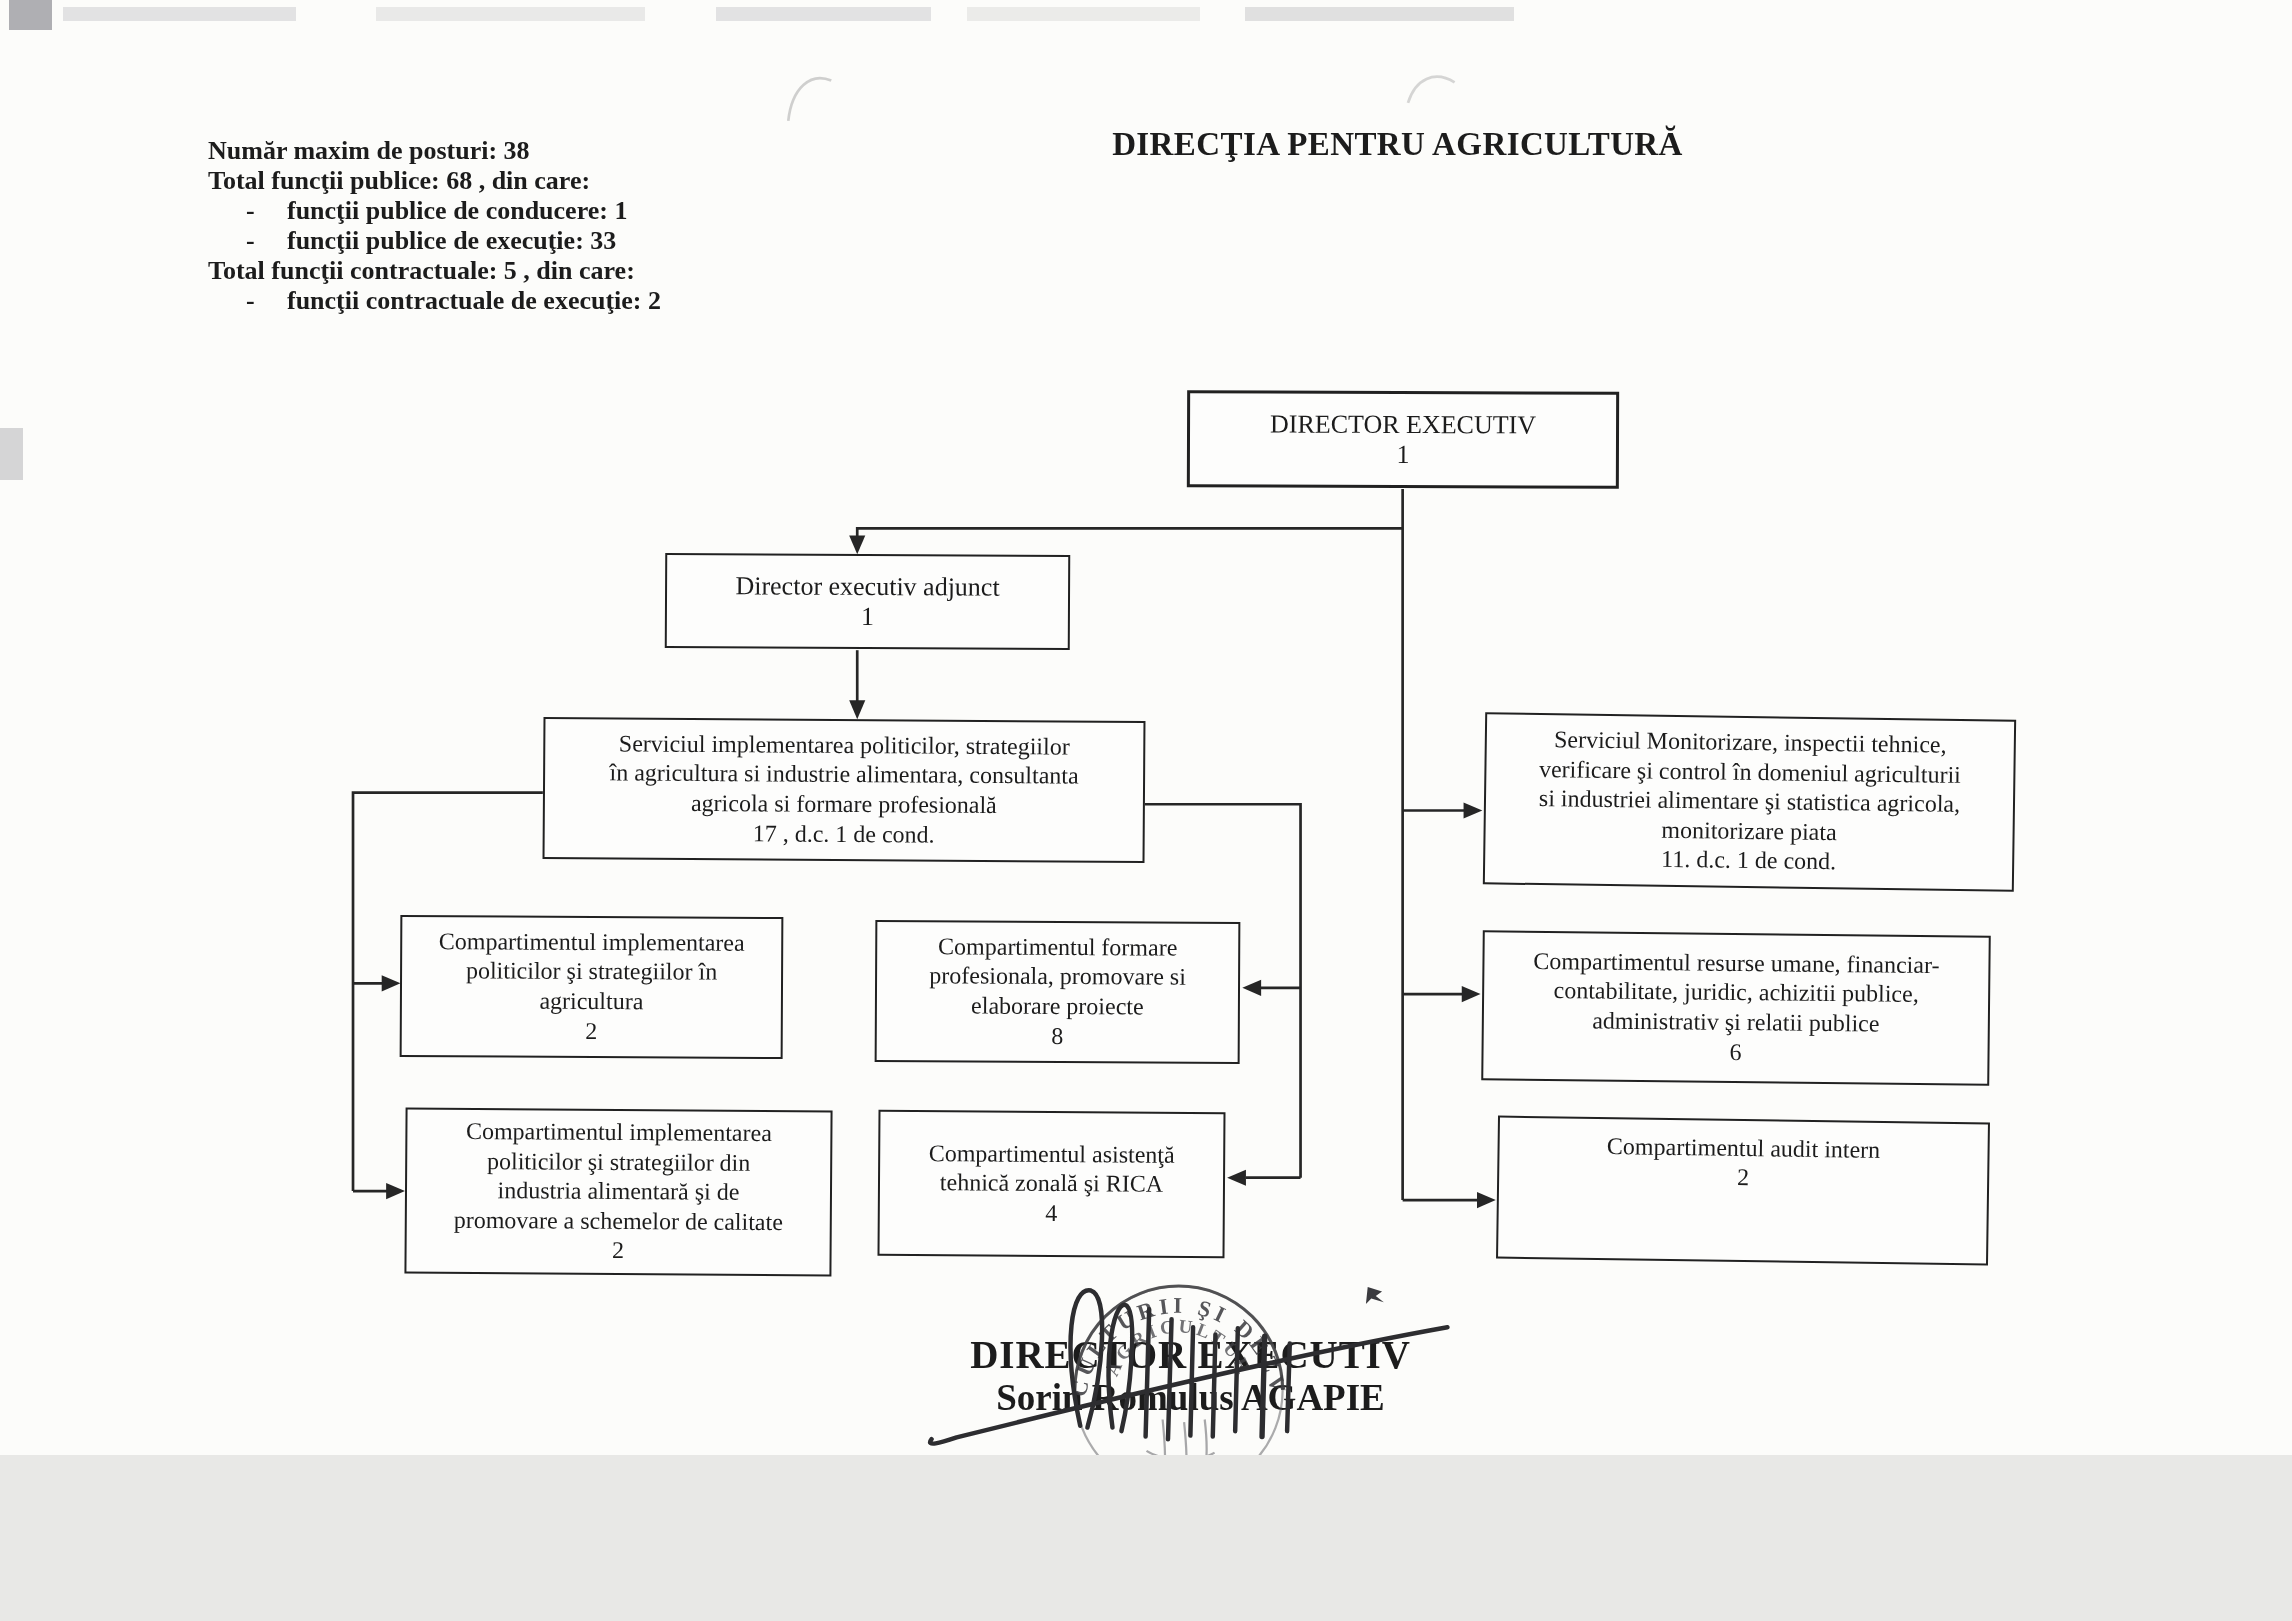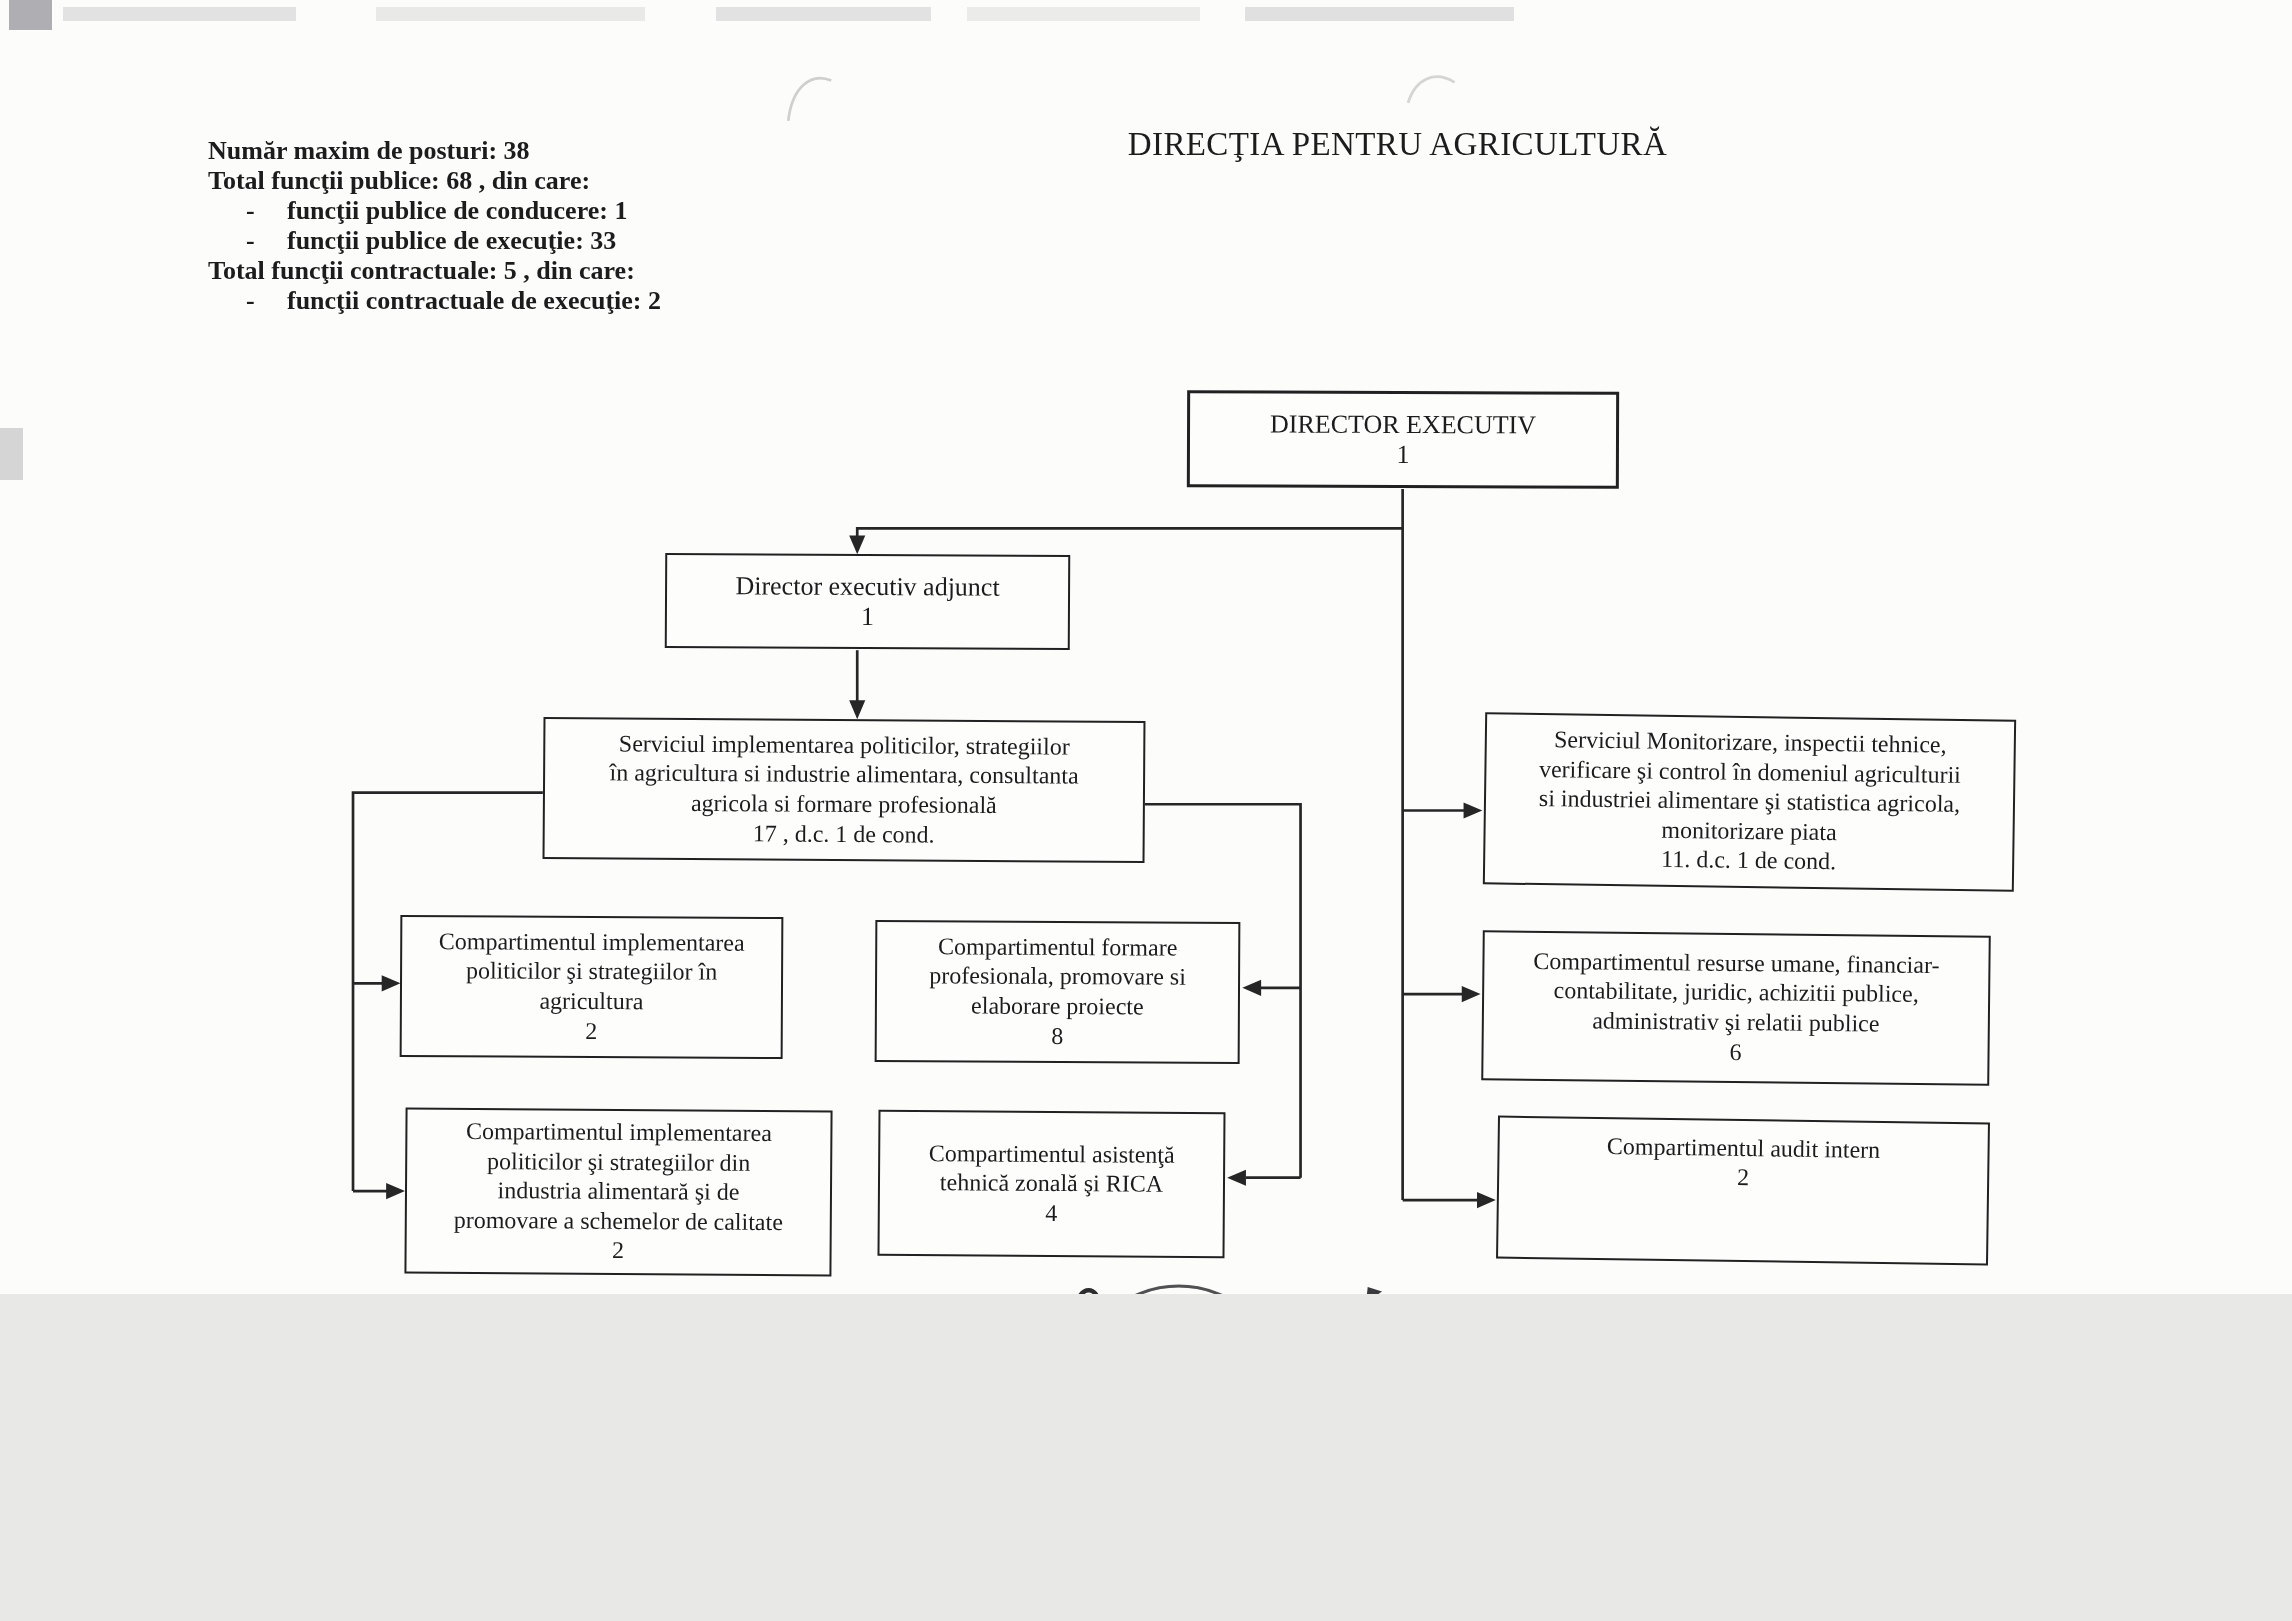--- a/index.html
+++ b/index.html
@@ -1,39 +1,39 @@
 <!DOCTYPE html>
 <html style="font-size:14.3px"><head>
 <meta charset="utf-8">
 <style>
   html,body{margin:0;padding:0;background:#e8e8e6;}
   .page{
     position:relative;
-    width:2293px;height:1294px;
+    width:2293px;height:1455px;
     background:#fcfcfa;
     overflow:hidden;
     font-family:"Liberation Serif","DejaVu Serif",serif;
     color:#1c1c1c;
   }
   svg.layer{position:absolute;left:0;top:0;width:2293px;height:1621px;}
   .connectors{z-index:1;}
   .inkover{z-index:5;}
 
   
   .stats{
     position:absolute;left:208px;top:136px;z-index:2;
     font-weight:bold;font-size:26px;line-height:30px;white-space:nowrap;
   }
   .stat-row{display:flex;}
   .stat-row .bullet{display:inline-block;width:41px;padding-left:38px;}
 
   
   .main-title{
     position:absolute;left:1057px;top:124px;width:681px;z-index:2;
-    text-align:center;font-weight:normal;font-size:33px;line-height:41px;
+    text-align:center;font-weight:bold;font-size:33px;line-height:41px;
     letter-spacing:0.4px;
   }
 
   
   .obox{
     position:absolute;z-index:2;
     background:#fdfdfc;border:2.7px solid #212121;
     display:flex;flex-direction:column;justify-content:center;align-items:center;
     text-align:center;font-size:24px;line-height:29.6px;
     box-sizing:border-box;padding:3.6px 5.4px;

